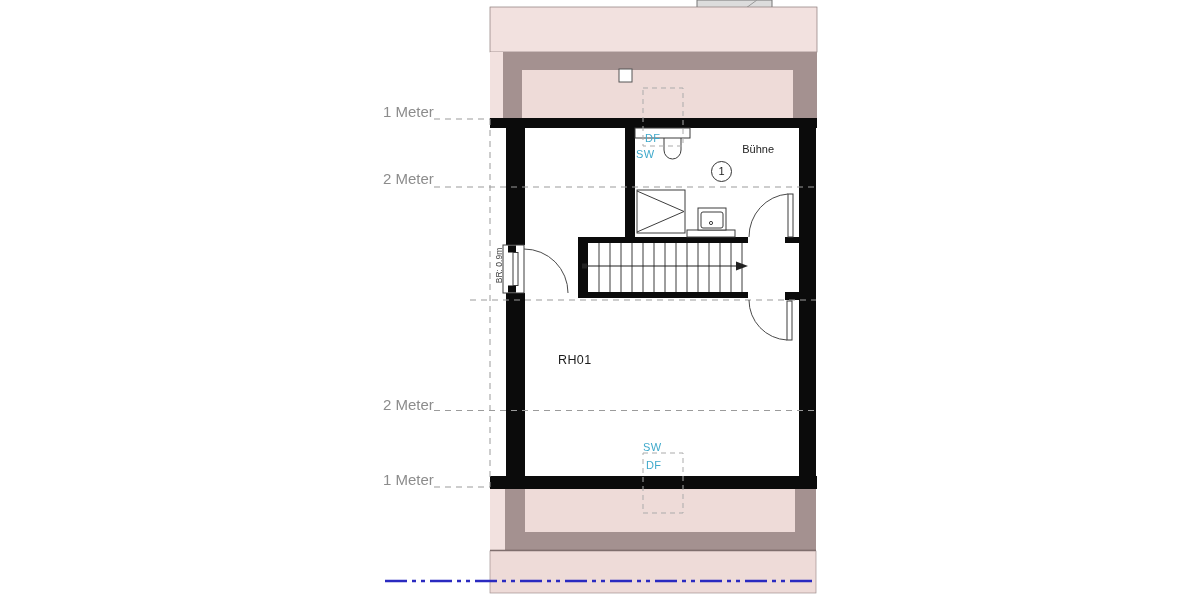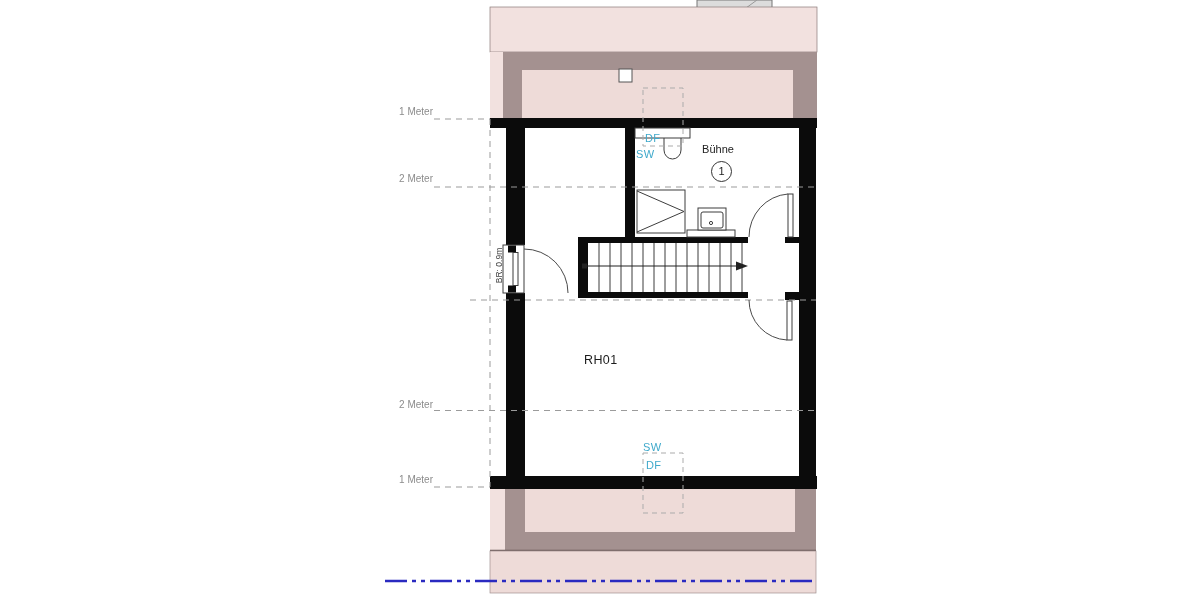--- a/index.html
+++ b/index.html
@@ -22,21 +22,21 @@
   .pl{fill:var(--pink-light);}
   .pm{fill:var(--pink-mid);}
   .mv{fill:var(--mauve);}
   .fx{fill:#ffffff;stroke:#3d3d3d;stroke-width:1;}
   .ln{stroke:#3d3d3d;stroke-width:1;fill:none;}
   .dash{stroke:var(--dash-gray);stroke-width:1;fill:none;stroke-dasharray:6 5;}
   .skl{stroke:#ababab;stroke-width:1;fill:none;stroke-dasharray:5 4;}
   .arc{stroke:#4a4a4a;stroke-width:1;fill:none;}
   .blue{stroke:var(--centerline-blue);stroke-width:2.4;fill:none;stroke-dasharray:22 5 4 5 4 5;}
   .txt{position:absolute;white-space:nowrap;}
-  .mlabel{left:383px;width:50px;text-align:right;font-size:10px;color:var(--label-gray);line-height:11px;}
+  .mlabel{left:383px;width:50px;text-align:right;font-size:15px;color:var(--label-gray);line-height:11px;}
   .room-name{font-size:11px;color:#222;}
   .room-big{font-size:12.5px;color:#1c1c1c;letter-spacing:.4px;}
   .cyan-lbl{font-size:11px;color:var(--cyan);letter-spacing:.3px;}
   .circle-badge{
     position:absolute;left:711px;top:161px;width:21px;height:21px;border:1.2px solid #333;
     border-radius:50%;box-sizing:border-box;text-align:center;line-height:18px;font-size:11px;color:#222;background:#fff0;
   }
   .door-width{
     position:absolute;left:473px;top:260px;width:52px;height:11px;text-align:center;
     font-size:8.5px;color:#444;transform:rotate(-90deg);transform-origin:center;
@@ -145,24 +145,24 @@
     <rect x="643" y="453" width="40" height="60" class="skl"></rect>
 
     <line x1="385" y1="581" x2="816" y2="581" class="blue"></line>
   </svg>
 
   <div class="txt mlabel" style="top:106px">1 Meter</div>
   <div class="txt mlabel" style="top:173px">2 Meter</div>
   <div class="txt mlabel" style="top:399px">2 Meter</div>
   <div class="txt mlabel" style="top:474px">1 Meter</div>
 
-  <div class="txt room-name" style="left:694px;top:143px;width:48px;text-align:center">Bühne</div>
+  <div class="txt room-name" style="left:726px;top:143px;width:48px;text-align:right">Bühne</div>
   <div class="circle-badge">1</div>
 
-  <div class="txt room-big" style="left:584px;top:353px">RH01</div>
+  <div class="txt room-big" style="left:558px;top:353px">RH01</div>
 
   <div class="door-width">BR: 0.9m</div>
 
   <div class="txt cyan-lbl" style="left:645px;top:132px">DF</div>
   <div class="txt cyan-lbl" style="left:636px;top:148px">SW</div>
   <div class="txt cyan-lbl" style="left:643px;top:441px">SW</div>
   <div class="txt cyan-lbl" style="left:646px;top:459px">DF</div>
 
 </div>
 

